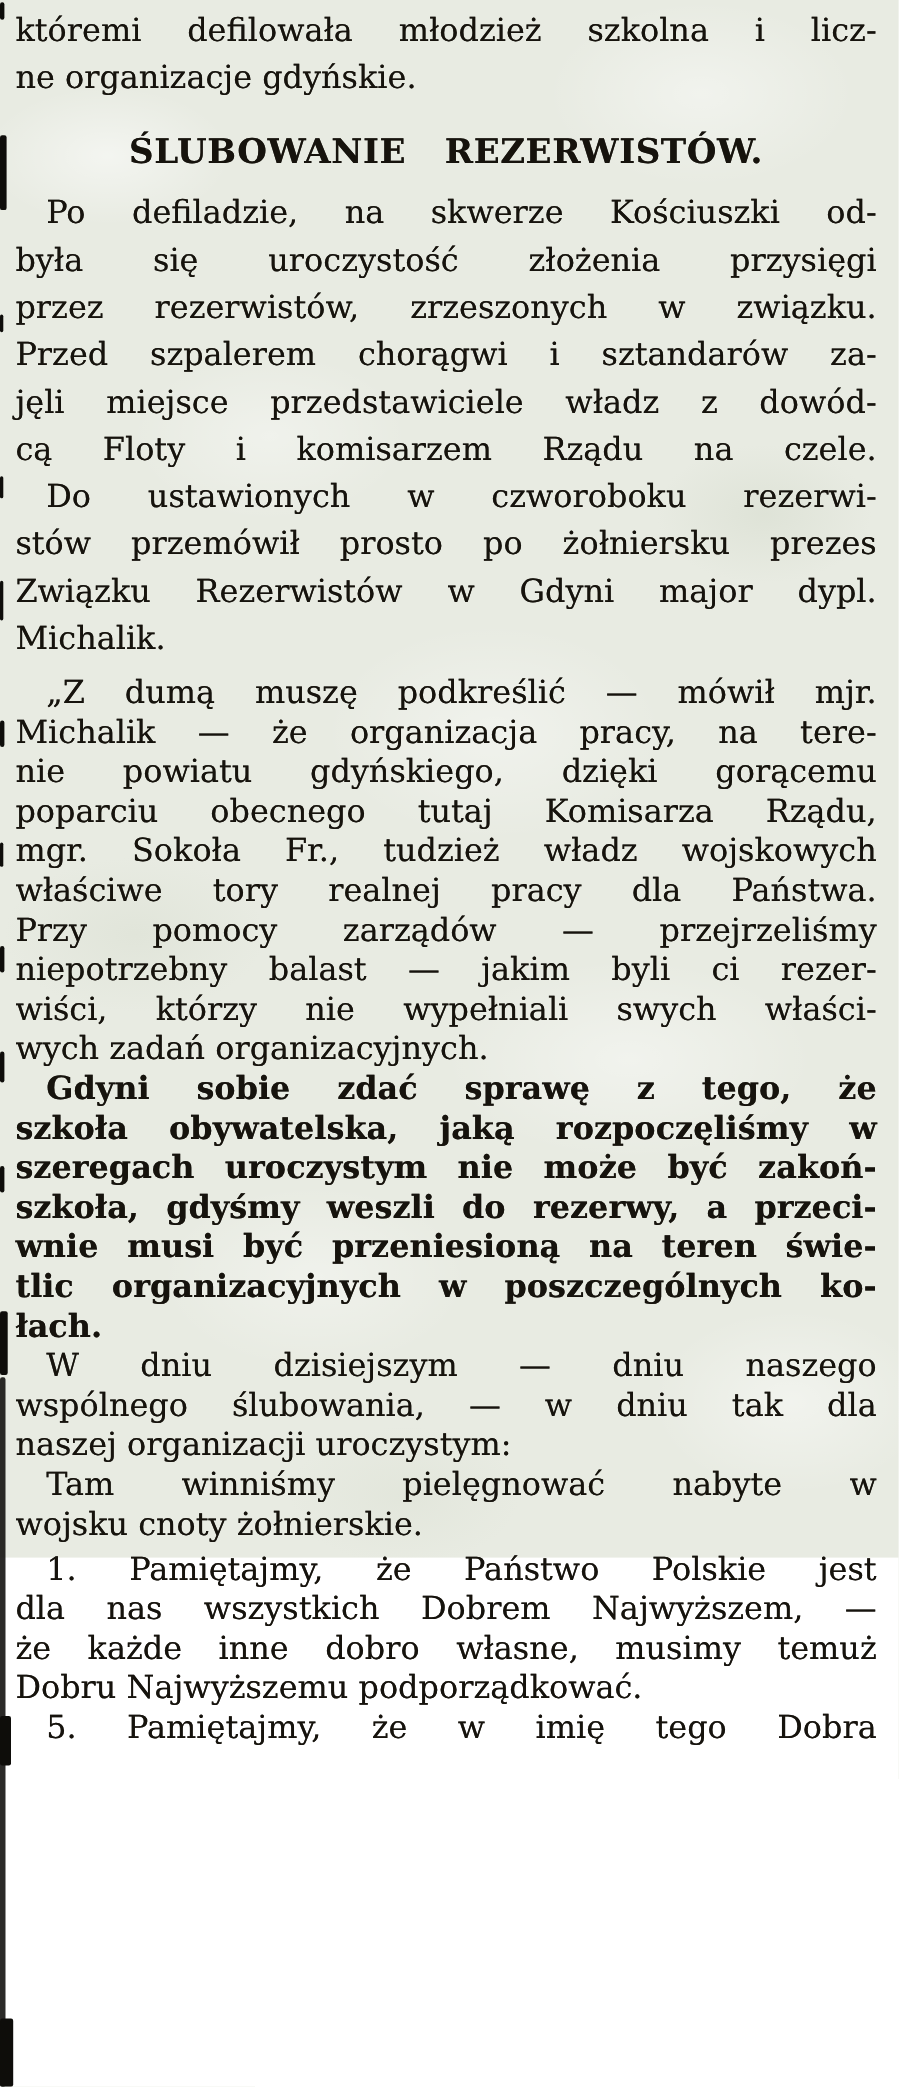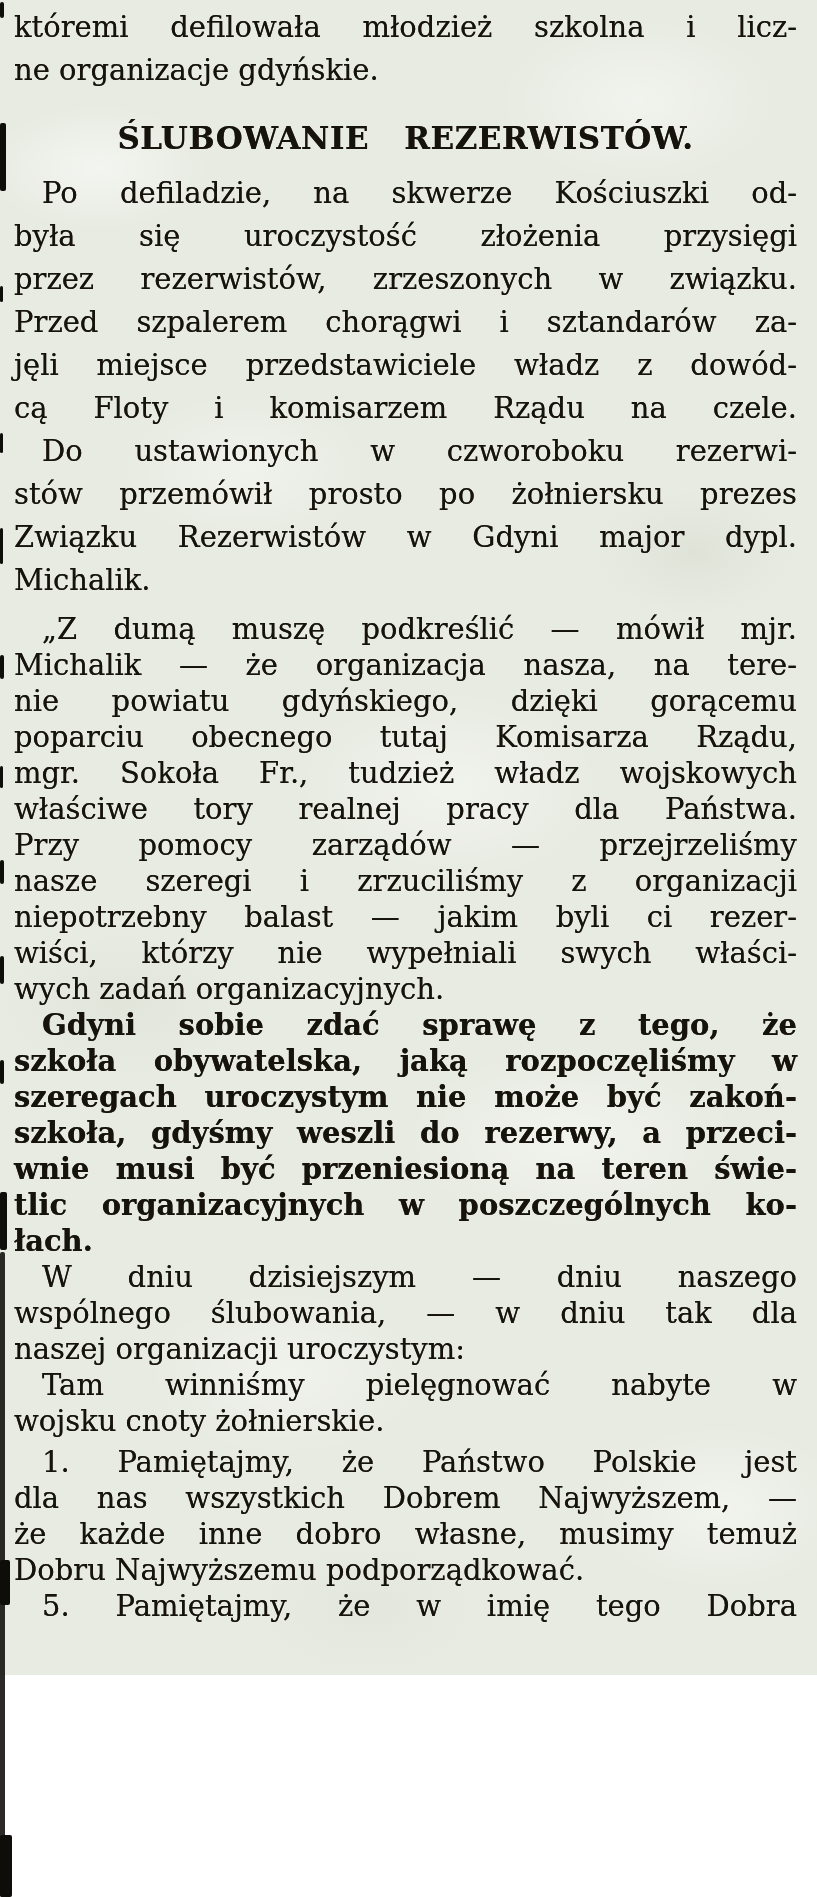--- a/index.html
+++ b/index.html
@@ -8,21 +8,21 @@
   }
   body {
     width: 817px;
     height: 1897px;
     overflow: hidden;
     font-family: "DejaVu Serif", serif;
   }
   .page {
     position: relative;
     width: 817px;
-    height: 1675px;
+    height: 1416px;
     box-sizing: border-box;
     color: #16130d;
     background:
       radial-gradient(ellipse 160px 90px at 12% 10%, rgba(255,255,255,0.50), rgba(255,255,255,0) 70%),
       radial-gradient(ellipse 200px 120px at 78% 6%,  rgba(255,255,255,0.40), rgba(255,255,255,0) 70%),
       radial-gradient(ellipse 180px 110px at 30% 28%, rgba(255,255,255,0.35), rgba(255,255,255,0) 70%),
       radial-gradient(ellipse 140px 90px at 85% 33%,  rgba(200,208,190,0.30), rgba(200,208,190,0) 70%),
       radial-gradient(ellipse 220px 140px at 55% 47%, rgba(255,255,255,0.38), rgba(255,255,255,0) 70%),
       radial-gradient(ellipse 170px 100px at 15% 60%, rgba(206,213,196,0.28), rgba(206,213,196,0) 70%),
       radial-gradient(ellipse 240px 130px at 70% 68%, rgba(255,255,255,0.40), rgba(255,255,255,0) 70%),
@@ -107,27 +107,26 @@
           <div class="line">cą Floty i komisarzem Rządu na czele.</div>
         </div>
         <div class="para wide">
           <div class="line indent">Do ustawionych w czworoboku rezerwi-</div>
           <div class="line">stów przemówił prosto po żołniersku prezes</div>
           <div class="line">Związku Rezerwistów w Gdyni major dypl.</div>
           <div class="line short">Michalik.</div>
         </div>
         <div class="para tight">
           <div class="line indent">„Z dumą muszę podkreślić — mówił mjr.</div>
-          <div class="line">Michalik — że organizacja nasza, na tere-</div>
+          <div class="line">Michalik — że organizacja pracy, na tere-</div>
           <div class="line">nie powiatu gdyńskiego,  dzięki gorącemu</div>
           <div class="line">poparciu obecnego tutaj Komisarza Rządu,</div>
           <div class="line">mgr. Sokoła Fr., tudzież władz wojskowych</div>
           <div class="line">właściwe tory realnej pracy  dla Państwa.</div>
           <div class="line">Przy pomocy zarządów  —  przejrzeliśmy</div>
-          <div class="line">nasze szeregi i zrzuciliśmy  z organizacji</div>
           <div class="line">niepotrzebny balast — jakim byli ci rezer-</div>
           <div class="line">wiści, którzy nie wypełniali swych właści-</div>
           <div class="line short">wych zadań organizacyjnych.</div>
         </div>
         <div class="para tight bold">
           <div class="line indent">Gdyni sobie zdać  sprawę z tego,  że</div>
           <div class="line">szkoła obywatelska, jaką rozpoczęliśmy w</div>
           <div class="line">szeregach uroczystym nie może być zakoń-</div>
           <div class="line">szkoła, gdyśmy weszli do rezerwy, a przeci-</div>
           <div class="line">wnie musi być przeniesioną na teren świe-</div>

